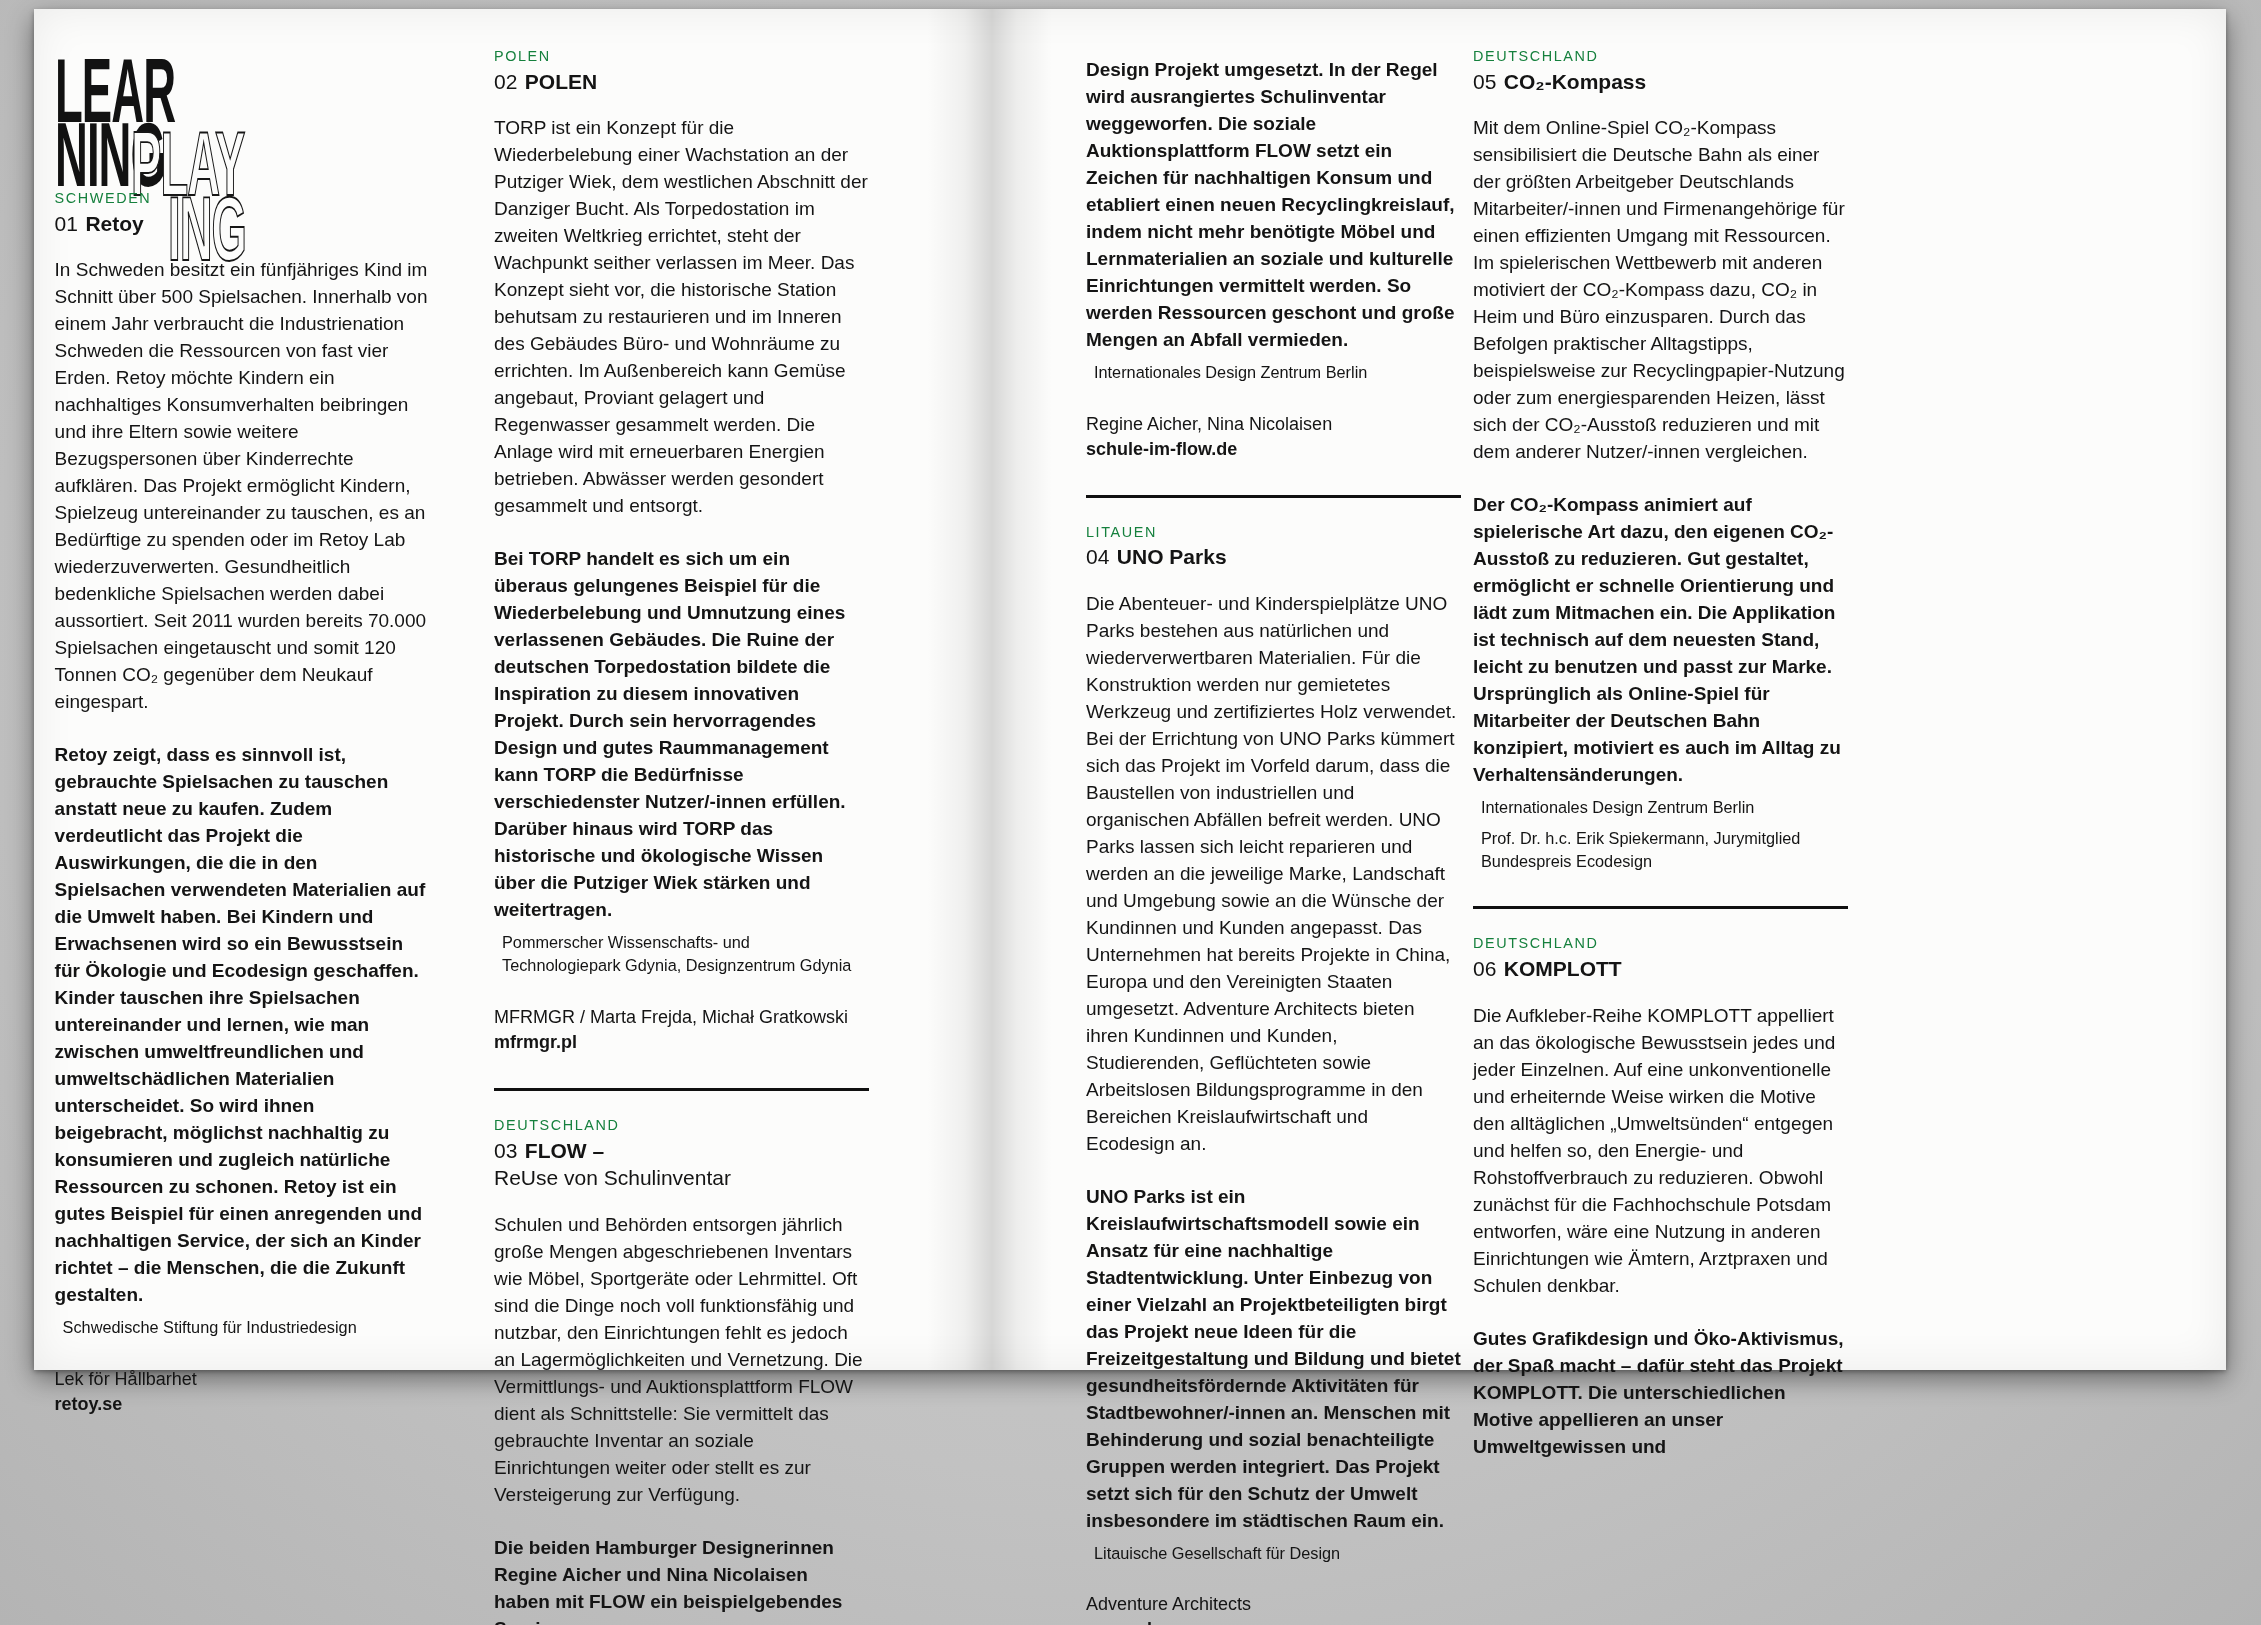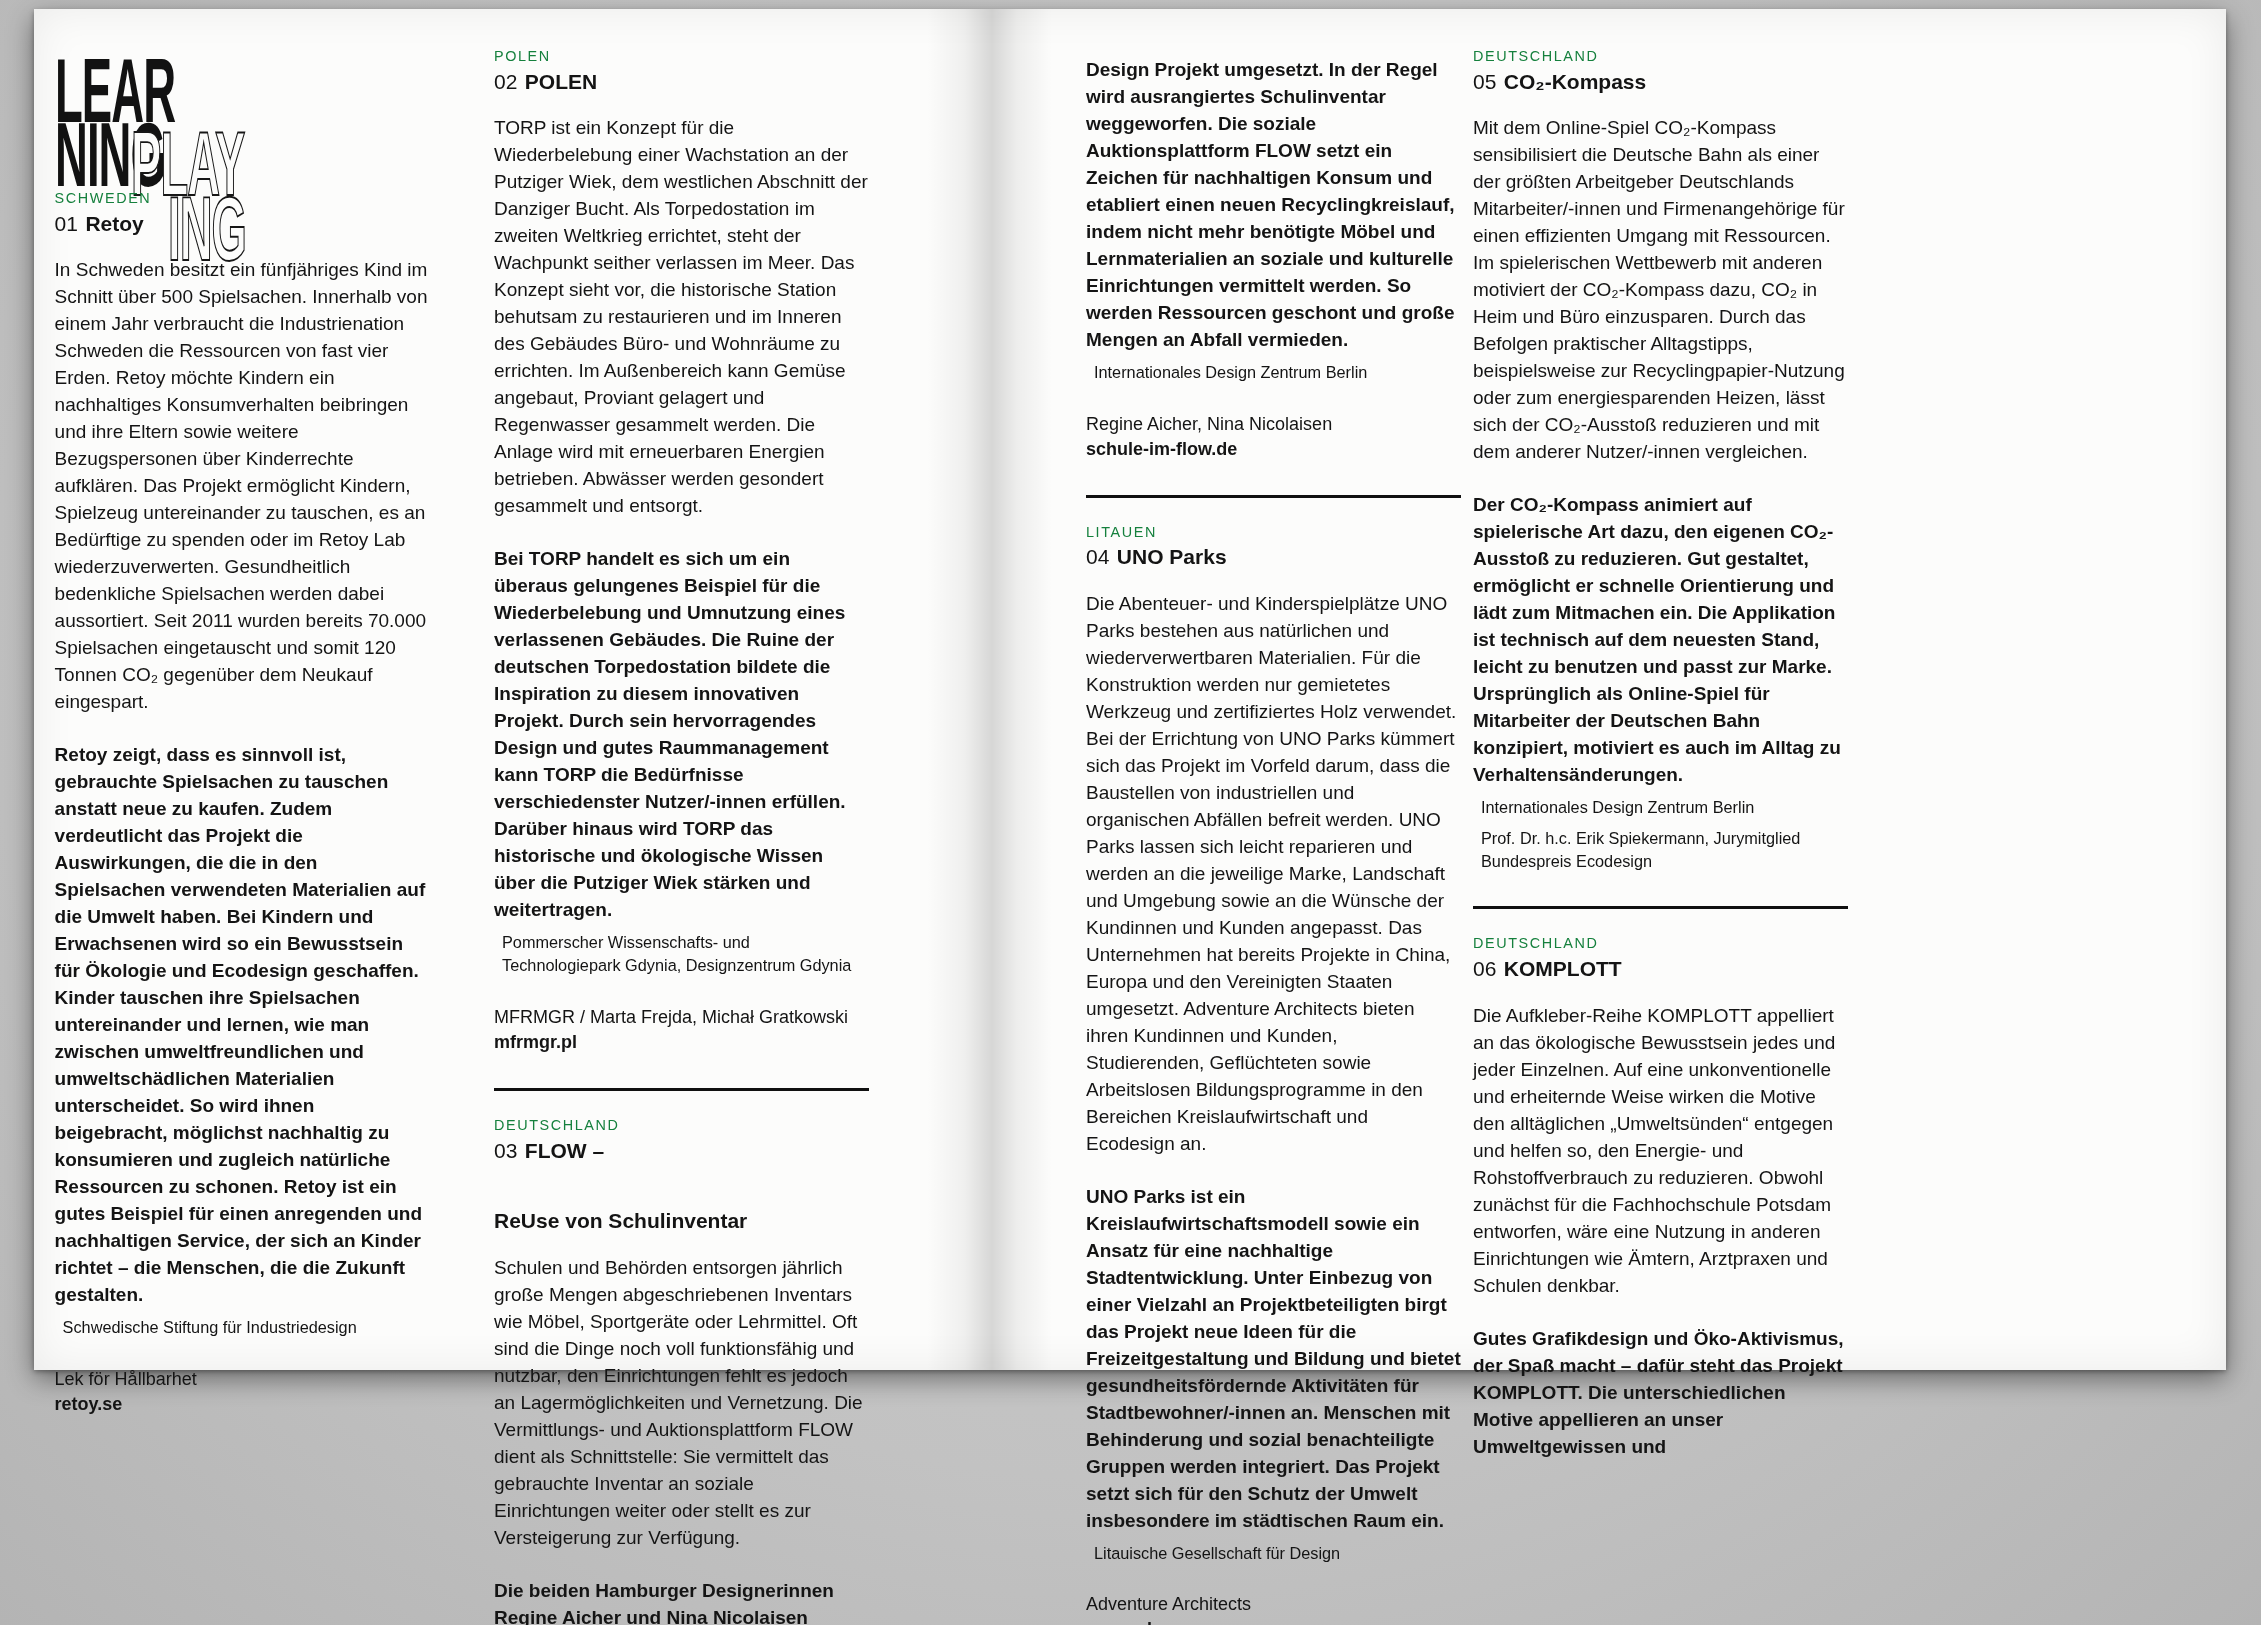--- a/index.html
+++ b/index.html
@@ -92,21 +92,21 @@
     color: #15803d;
   }
   .heading {
     font-size: 21px;
     font-weight: 400;
     margin: 0 0 19px;
     line-height: 27.5px;
   }
   .heading .num { font-weight: 400; margin-right: 7.5px; }
   .heading .name { font-weight: 700; }
-  .heading .name2 { font-weight: 700; display: block; margin-top: 43px; }
+  .heading .name2 { font-weight: 400; display: block; }
 
   .body, .verdict {
     font-size: 19px;
     line-height: 27px;
     hyphens: auto;
     -webkit-hyphens: auto;
   }
   .body    { margin: 0 0 26px; }
   .verdict { margin: 0 0 3.8px; font-weight: 700; }
   .verdict.continued { margin-top: 8px; }

